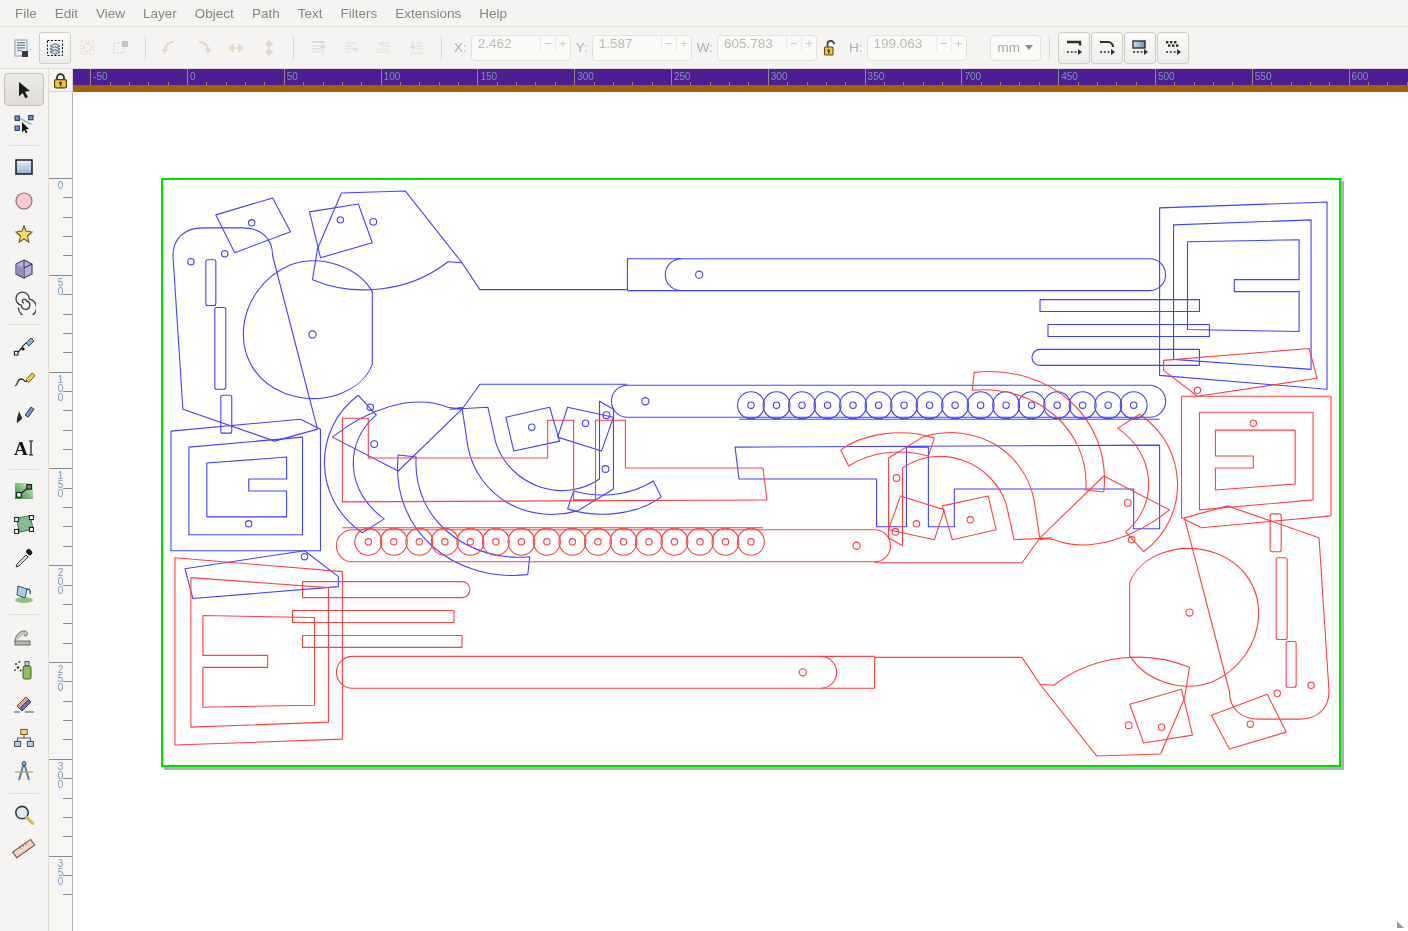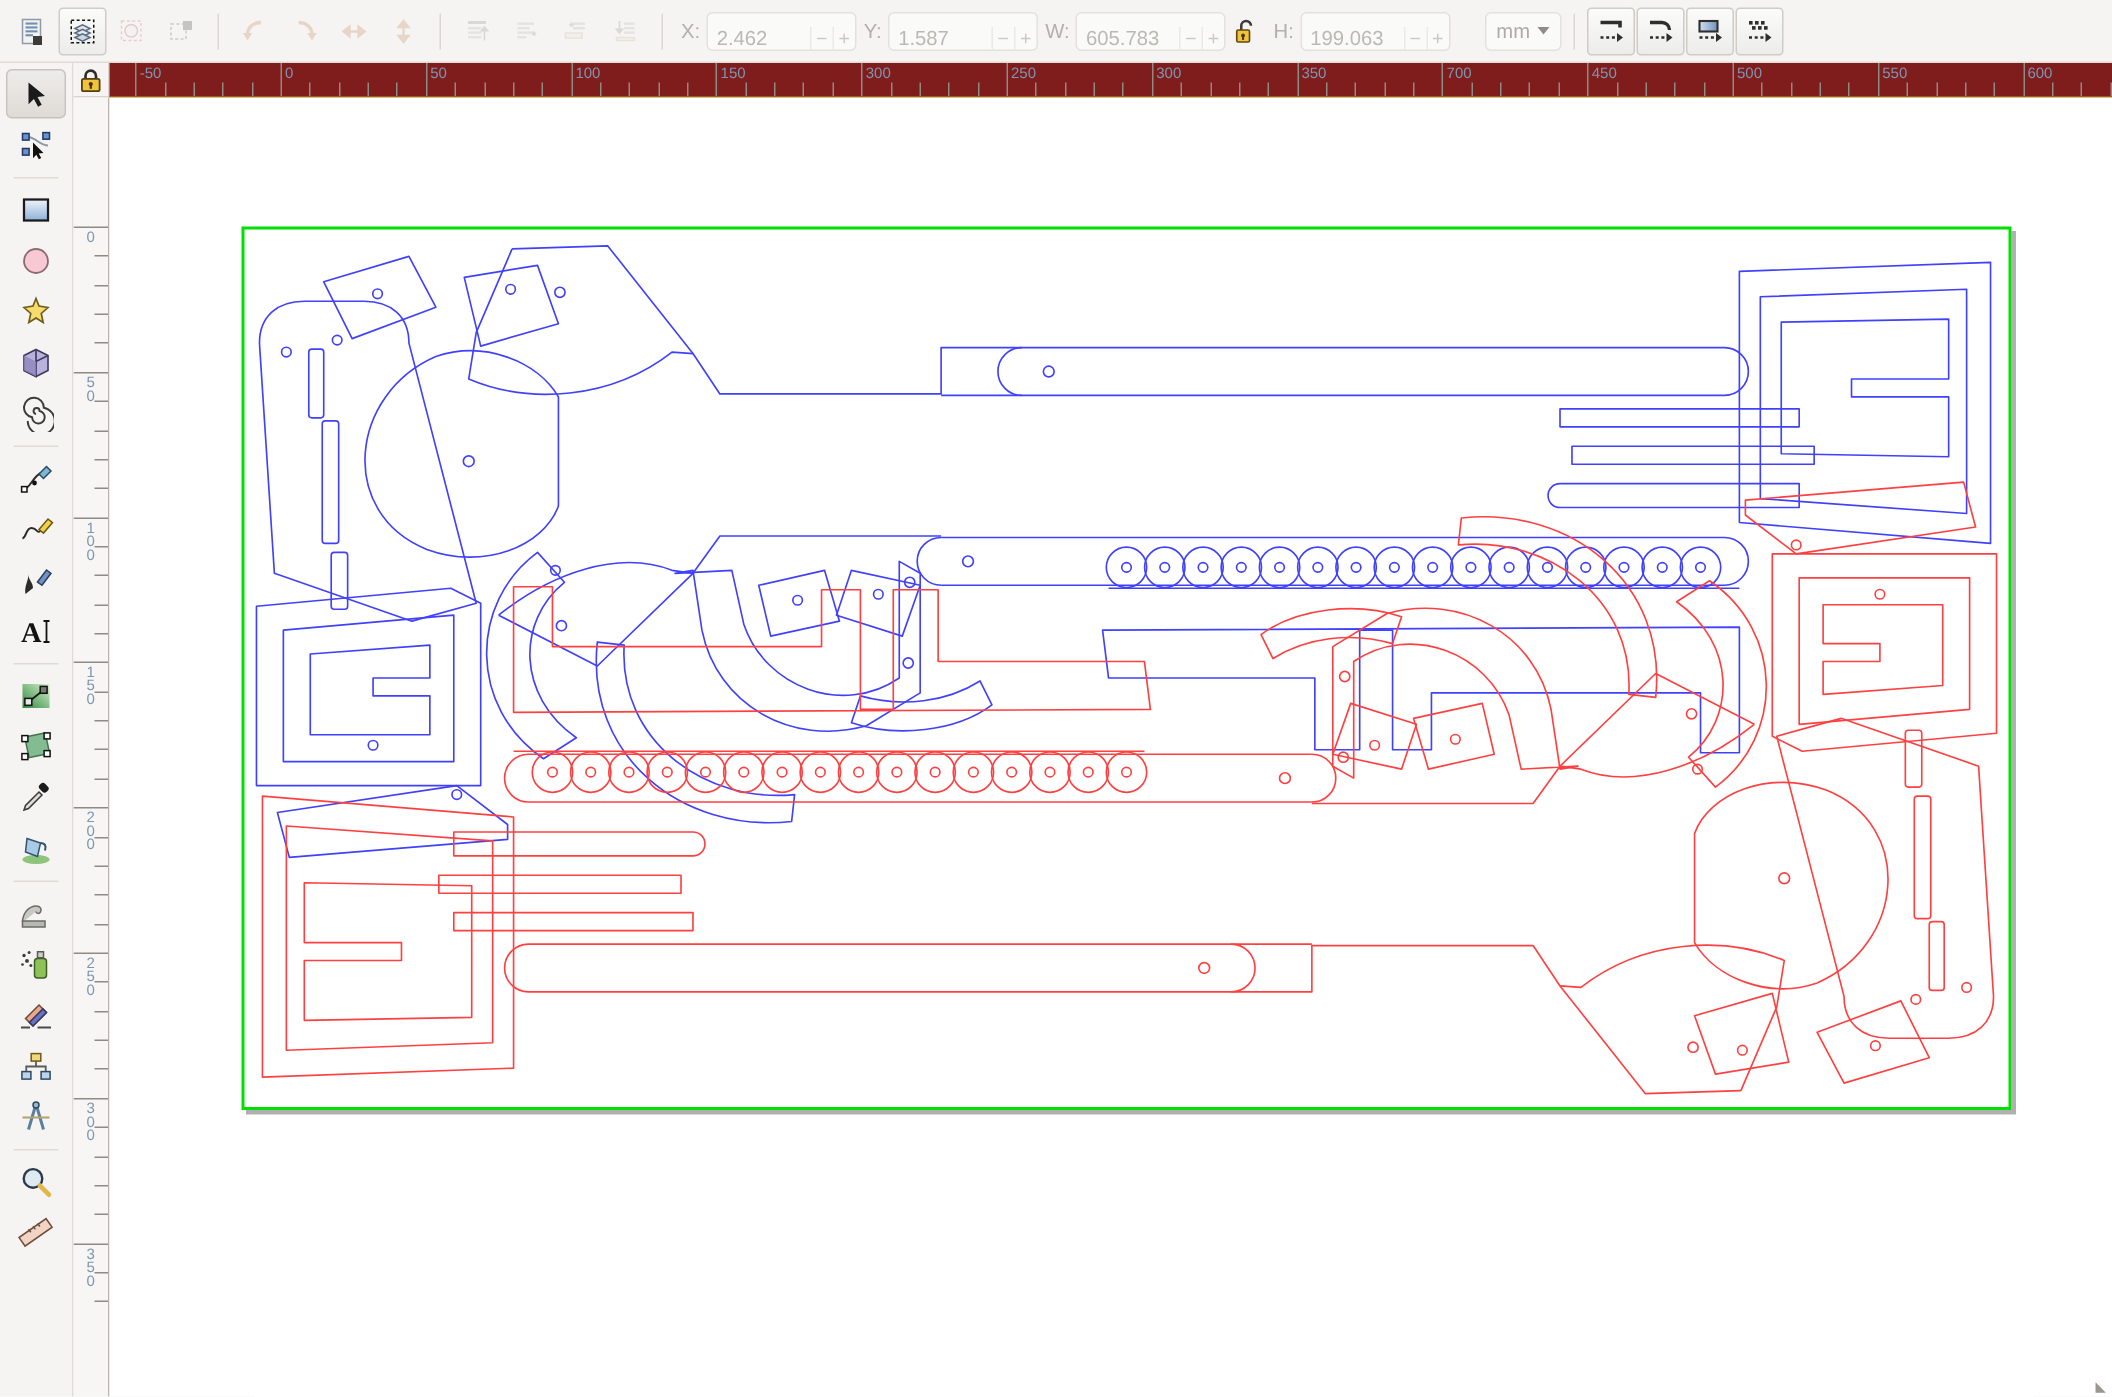--- a/index.html
+++ b/index.html
@@ -48,21 +48,21 @@
     width:32px; height:32px; border-radius:3px;
     display:flex; align-items:center; justify-content:center;
     cursor:default;
   }
   .tb-btn.framed { border:1px solid #cfccc5; background:linear-gradient(#fbfbfa,#ececea); }
   .tb-sep { width:1px; height:24px; background:#dbd8d2; margin:0 7px; flex:0 0 1px; }
 
   .field-group { display:flex; align-items:center; gap:4px; }
   .field-label { font-size:13.5px; color:#b3b0ab; padding-left:4px; }
   .spin {
-    display:flex; align-items:flex-end;
+    display:flex; align-items:flex-start;
     border:1px solid #e4e1db; border-radius:4px;
     background:#fafaf8; height:26px; overflow:hidden;
   }
   .spin input {
     border:0; outline:0; background:transparent;
     font-family:"Liberation Sans", sans-serif; font-size:13.5px;
     color:#bcb9b4; padding:0 6px; width:68px;
   }
   .spin .step {
     width:15px; display:flex; align-items:center; justify-content:center;
@@ -96,21 +96,21 @@
   .canvas-area { flex:1; display:flex; flex-direction:column; min-width:0; position:relative; }
 
   .ruler-row { display:flex; height:23px; min-height:23px; }
   .ruler-corner {
     width:24px; min-width:24px; height:23px;
     background:#f5f4f2; border-right:1px solid #d8d4cd; border-bottom:1px solid #d8d4cd;
     display:flex; align-items:center; justify-content:center;
   }
   .hruler {
     flex:1; height:23px; position:relative; overflow:hidden;
-    background:#7f1d1d; border-bottom:1px solid #a16207;
+    background:#4c1d95; border-bottom:7px solid #a16207;
   }
   .canvas-row { flex:1; display:flex; min-height:0; }
   .vruler {
     width:24px; min-width:24px; position:relative; overflow:hidden;
     background:#f7f6f4; border-right:1px solid #b9b5ae;
   }
   .tick { position:absolute; background:#8e8a84; }
   .rlabel { position:absolute; font-size:10px; color:#7e95b0; line-height:1; white-space:nowrap; }
   .vlabel { position:absolute; font-size:10px; color:#7e95b0; line-height:9px; width:11px; text-align:center; }
 
@@ -126,20 +126,32 @@
   .artwork { position:absolute; inset:0; }
 
   .scroll-arrow { position:absolute; color:#9a9690; font-size:9px; }
 </style>
 </head>
 <body>
 
 <div id="app">
 
 
+  <div class="menubar">
+    <div class="menu-item">File</div>
+    <div class="menu-item">Edit</div>
+    <div class="menu-item">View</div>
+    <div class="menu-item">Layer</div>
+    <div class="menu-item">Object</div>
+    <div class="menu-item">Path</div>
+    <div class="menu-item">Text</div>
+    <div class="menu-item">Filters</div>
+    <div class="menu-item">Extensions</div>
+    <div class="menu-item">Help</div>
+  </div>
 
   <div class="toolbar">
 
     <div class="tb-btn">
       <svg width="22" height="22" viewBox="0 0 22 22">
         <rect x="4" y="3" width="12" height="16" fill="#f2f2f0" stroke="#8e9aa6"></rect>
         <rect x="6" y="5" width="8" height="1.4" fill="#6f8fb5"></rect>
           <rect x="6" y="7.6" width="8" height="1.4" fill="#6f8fb5"></rect>
         <rect x="6" y="10.2" width="8" height="1.4" fill="#6f8fb5"></rect>
           <rect x="6" y="12.8" width="5" height="1.4" fill="#6f8fb5"></rect>

